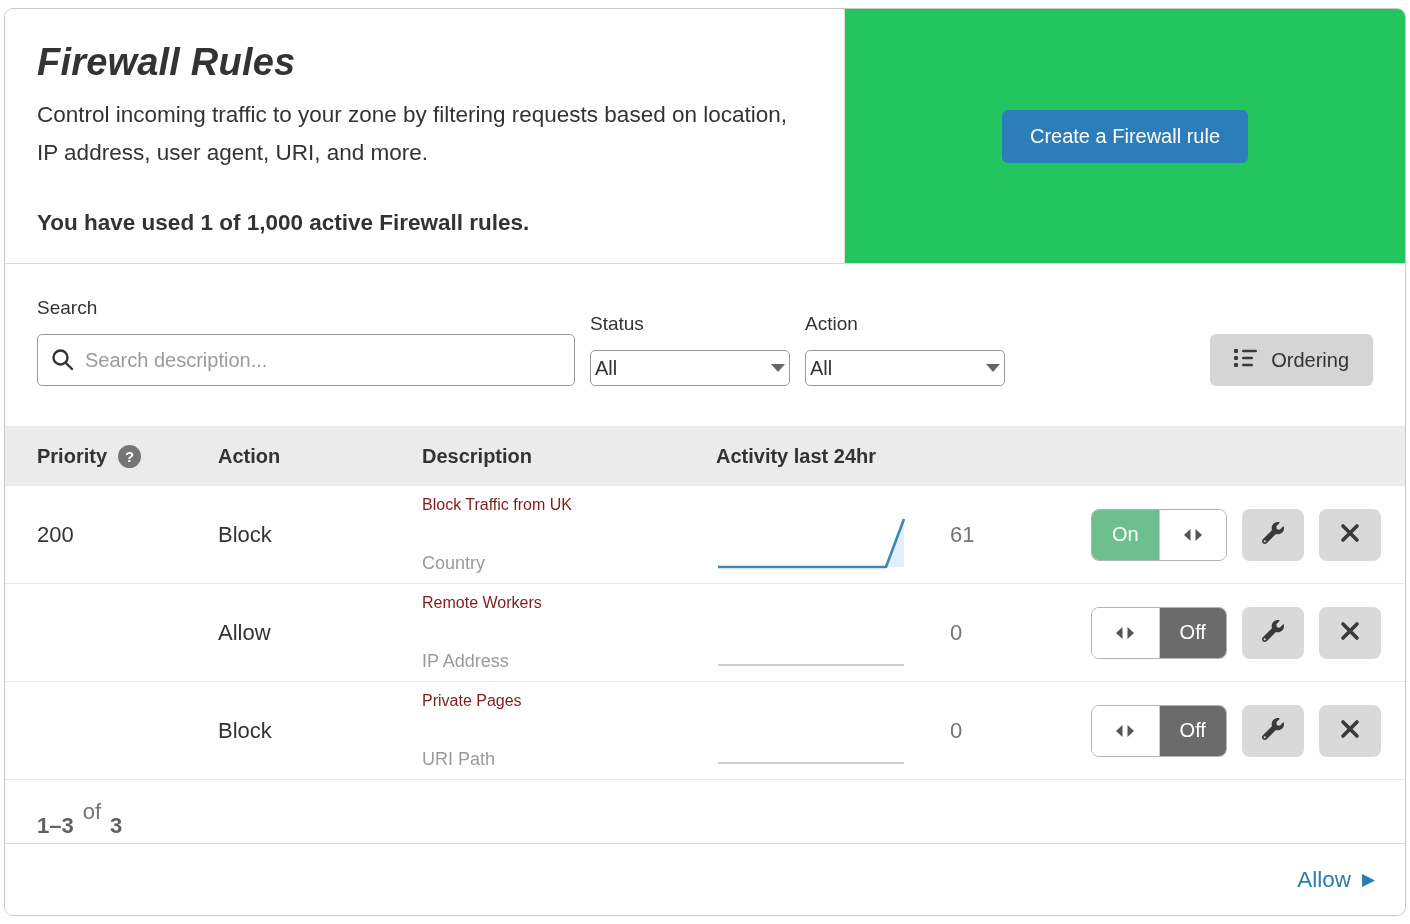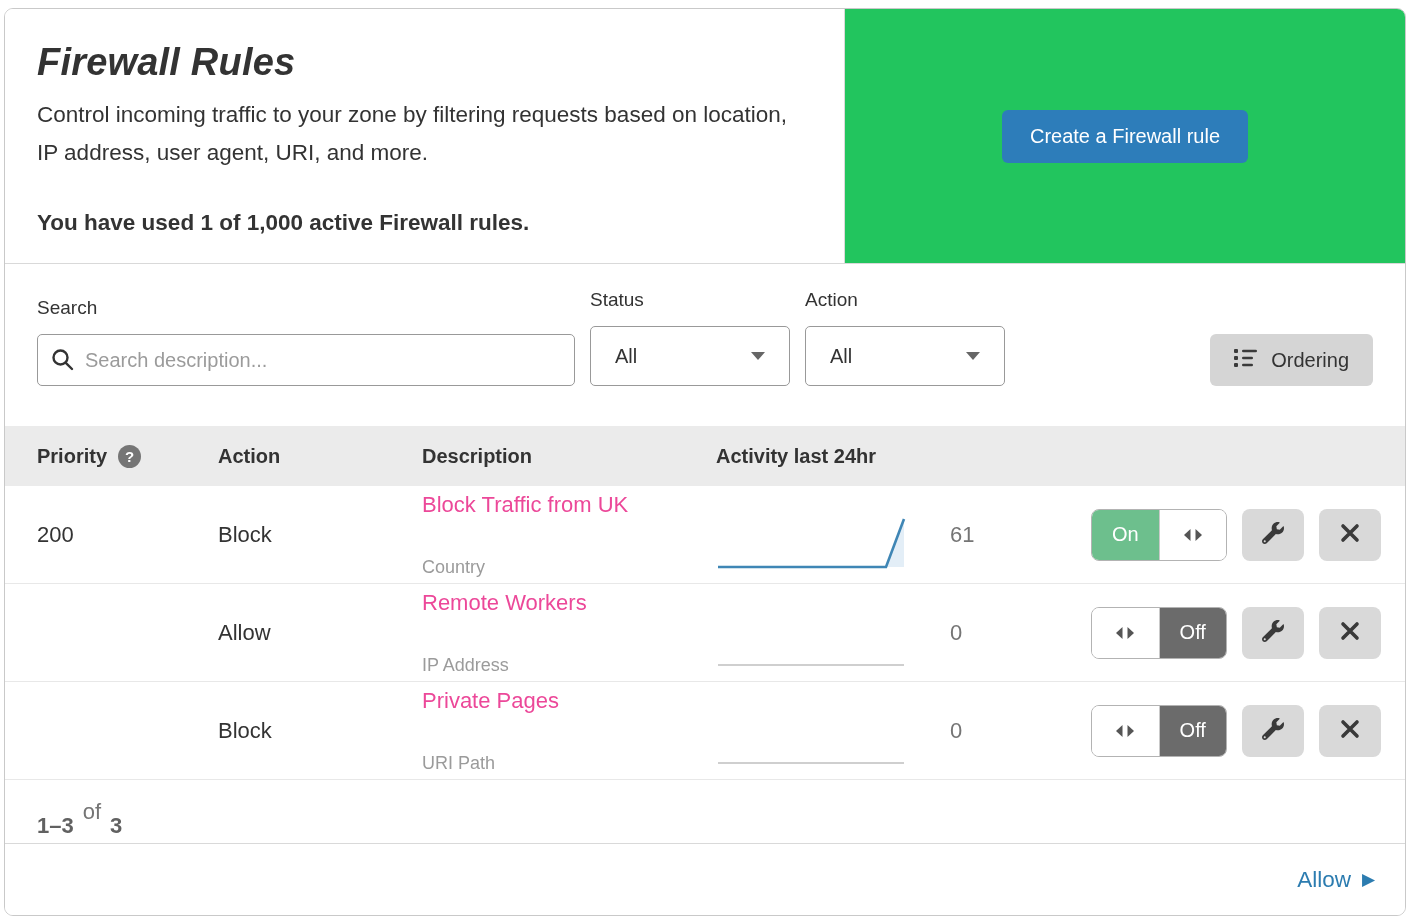--- a/index.html
+++ b/index.html
@@ -27,23 +27,23 @@
   .filter-label { font-size: 19px; color: #333; margin-bottom: 15px; }
   .search-group { width: 538px; margin-right: 0; }
   .search-box { position: relative; height: 52px; }
   .search-box input {
     width: 100%; height: 52px; border: 1px solid #999; border-radius: 5px;
     font-size: 20px; font-family: inherit; color: #333; padding: 0 14px 0 47px; outline: none;
   }
   .search-box input::placeholder { color: #9b9b9b; }
   .search-icon { position: absolute; left: 14px; top: 14px; }
   .select {
-    width: 200px; height: 60px; border: 1px solid #999; border-radius: 5px;
+    width: 200px; height: 36px; border: 1px solid #999; border-radius: 5px;
     display: flex; align-items: center; justify-content: space-between;
-    padding: 0 24px; font-size: 20px; color: #333; cursor: pointer; background: #fff;
+    padding: 0 4px; font-size: 20px; color: #333; cursor: pointer; background: #fff;
   }
   .caret-down { width: 0; height: 0; border-left: 7px solid transparent; border-right: 7px solid transparent; border-top: 8px solid #666; }
   .btn-ordering {
     margin-left: auto; height: 52px; padding: 0 24px; background: #d5d5d5; border: none;
     border-radius: 6px; font-size: 20px; font-family: inherit; color: #333;
     display: flex; align-items: center; gap: 13px; cursor: pointer;
   }
   
   .thead {
     display: flex; align-items: center; background: #ebebeb; height: 60px;
@@ -56,21 +56,21 @@
   .col-priority { width: 181px; display: flex; align-items: center; gap: 11px; }
   .col-action   { width: 204px; }
   .col-desc     { width: 294px; }
   .col-activity { flex: 1; display: flex; align-items: center; }
   .col-controls { display: flex; align-items: center; gap: 15px; justify-content: flex-end; }
   .help-icon {
     width: 23px; height: 23px; border-radius: 50%; background: #757575; color: #fff;
     font-size: 15px; font-weight: 700; display: inline-flex; align-items: center; justify-content: center;
   }
   .cell-text { font-size: 22px; color: #333; }
-  .desc-title { font-size: 22px; color: #ec4899; margin-bottom: 7px; }
+  .desc-title { font-size: 16px; color: #7f1d1d; margin-bottom: 7px; }
   .desc-sub { font-size: 18px; color: #9b9b9b; margin-top: 39px; }
   .spark { margin-top: 14px; }
   .activity-count { font-size: 22px; color: #757575; margin-left: 34px; }
   
   .toggle {
     width: 136px; height: 52px; border: 1px solid #b3b3b3; border-radius: 8px;
     display: flex; overflow: hidden; background: #fff; cursor: pointer;
   }
   .seg { flex: 1; display: flex; align-items: center; justify-content: center; font-size: 20px; }
   .seg-on  { background: #6dbf8d; color: #fff; }

